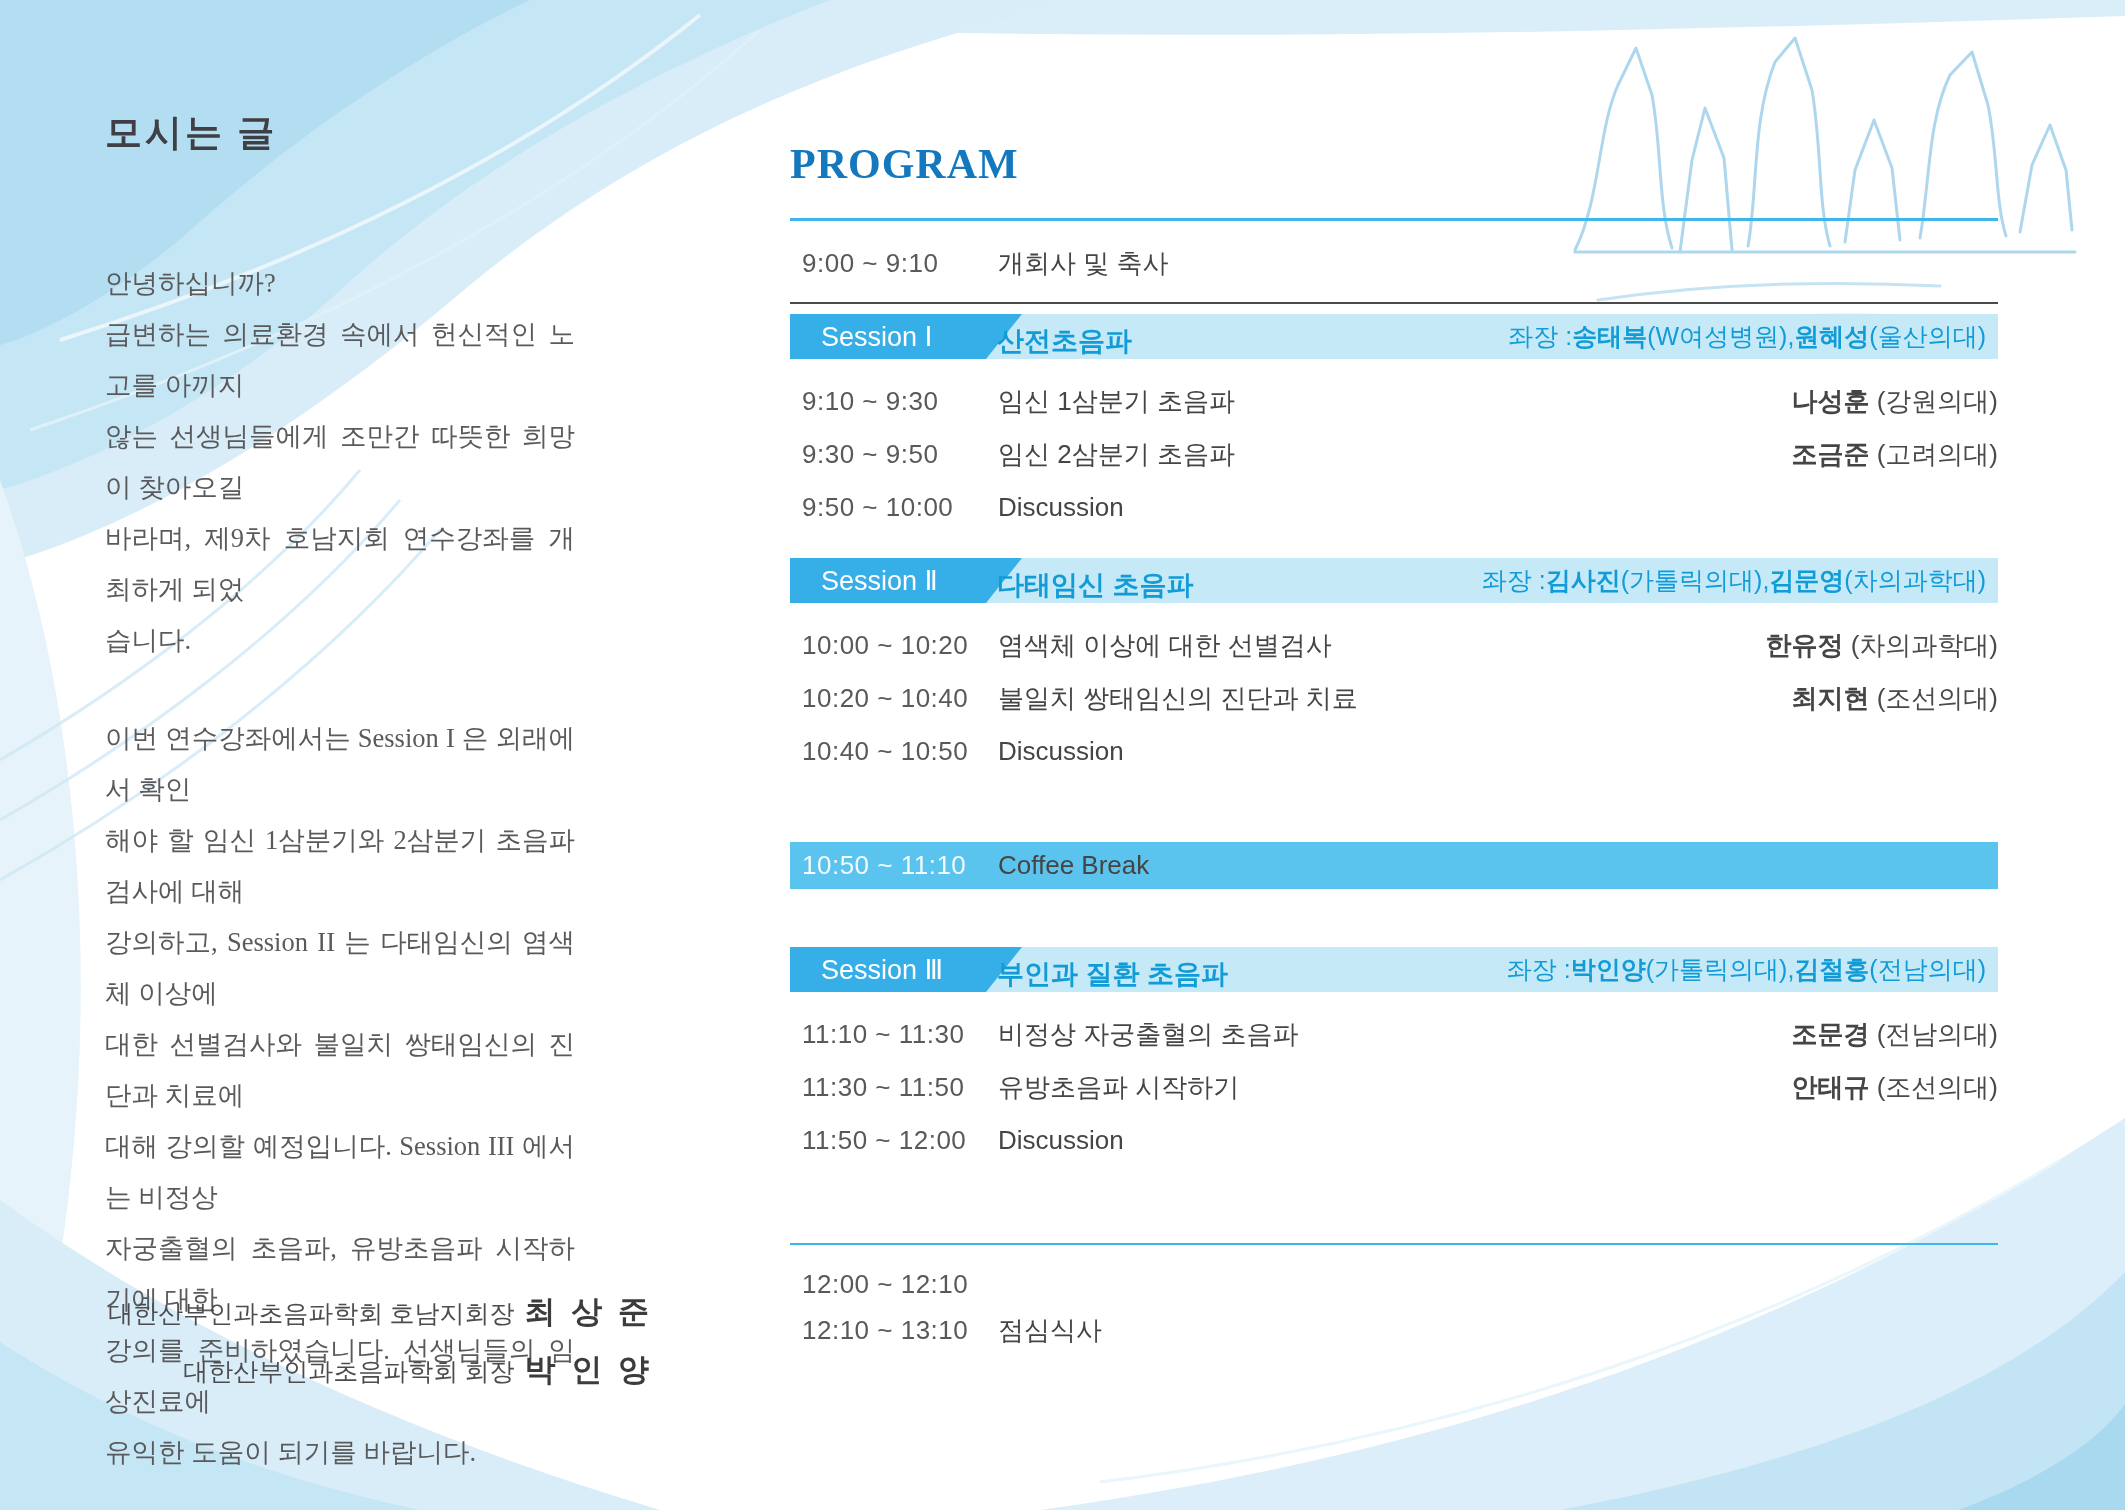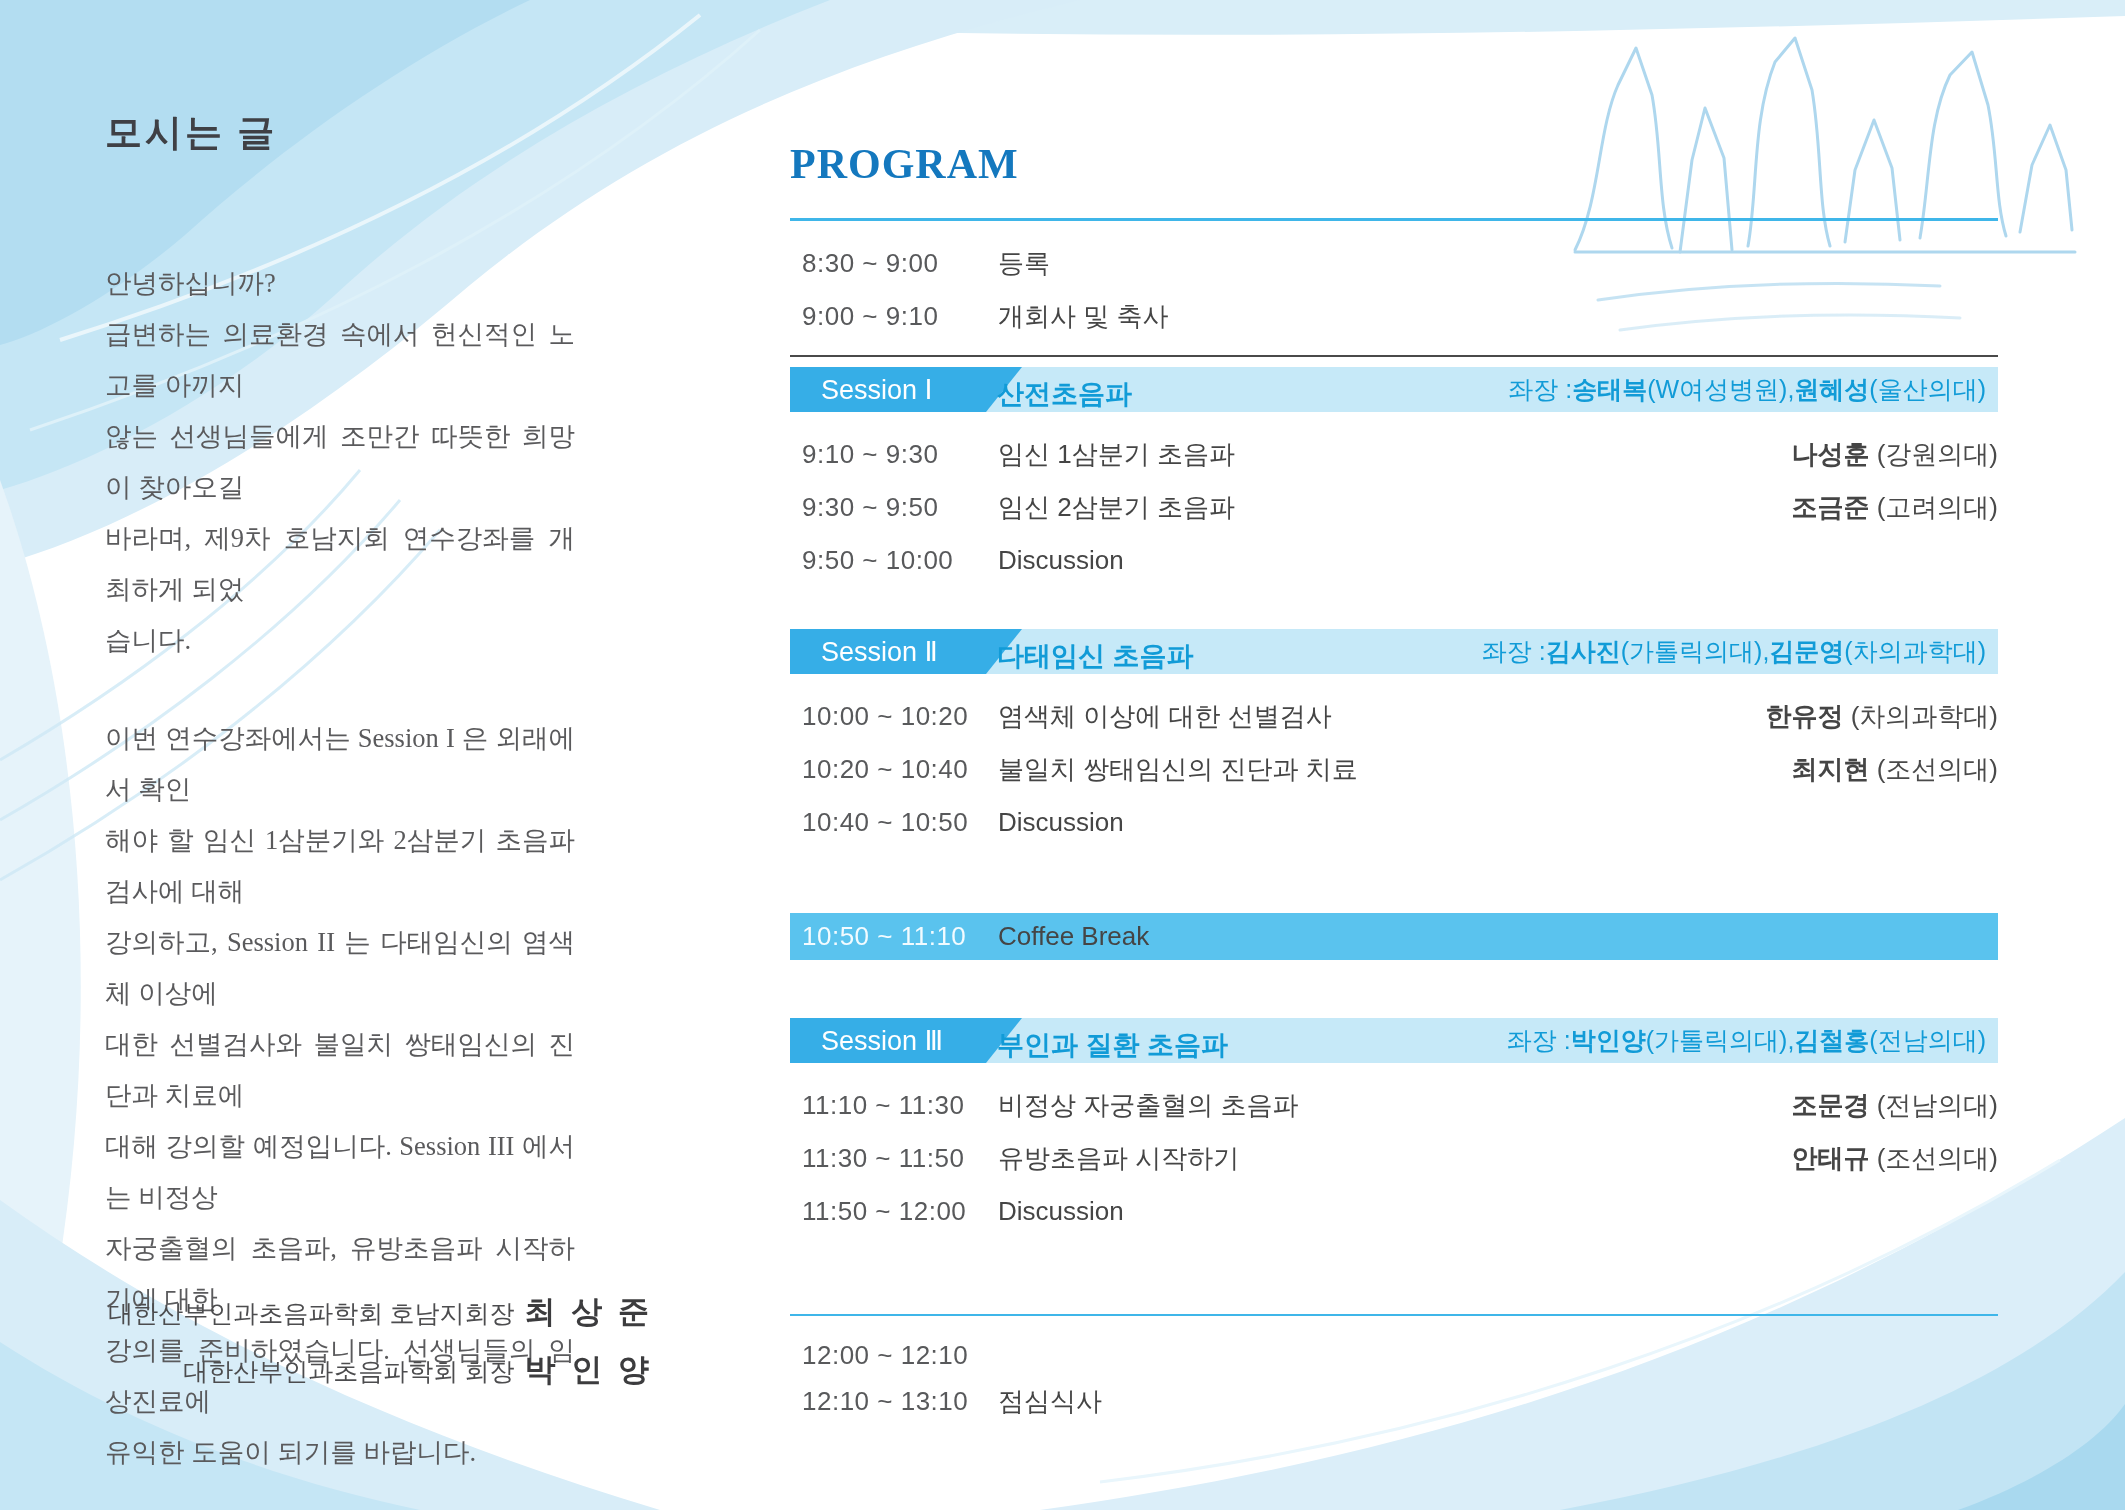--- a/index.html
+++ b/index.html
@@ -23,21 +23,21 @@
                  color:#1478be;letter-spacing:1px;margin:0;}
   .divider-blue{border:none;border-top:3px solid #3fb6e9;margin:30px 0 0 0;}
   .divider-dark{border:none;border-top:2px solid #4a4a4a;margin:8px 0 0 0;}
   .rows{padding:16px 0 4px 0;}
   .row{display:flex;align-items:center;height:53px;font-size:26px;}
   .row-time{width:196px;padding-left:12px;color:#58595b;letter-spacing:.5px;flex:none;}
   .row-title{color:#454545;flex:1 1 auto;}
   .row-speaker{flex:none;text-align:right;color:#4a4a4a;white-space:nowrap;}
   .row-speaker b{font-weight:bold;color:#454545;}
 
-  .band{position:relative;height:45px;background:#c6e9f8;margin-top:38px;}
+  .band{position:relative;height:45px;background:#c6e9f8;margin-top:20px;}
   .band-tab{position:absolute;left:0;top:0;height:45px;width:232px;background:#36aee7;
             display:flex;align-items:center;padding-left:31px;box-sizing:border-box;
             color:#ffffff;font-size:27px;
             clip-path:polygon(0 0,232px 0,196px 45px,0 45px);}
   .band-topic{position:absolute;left:207px;top:0;height:53px;display:flex;align-items:center;
               font-size:27px;font-weight:bold;color:#119bd7;}
   .band-chairs{position:absolute;right:12px;top:0;height:45px;display:flex;align-items:center;
                font-size:25px;color:#119bd7;white-space:nowrap;}
   .band-chairs b{font-weight:bold;}
 
@@ -112,24 +112,20 @@
     <div class="sig-line"><span>대한산부인과초음파학회 호남지회장</span><span class="sig-name">최 상 준</span></div>
     <div class="sig-line"><span>대한산부인과초음파학회 회장</span><span class="sig-name">박 인 양</span></div>
   </div>
 
   <div class="program">
     <h2 class="program-title">PROGRAM</h2>
     <hr class="divider-blue">
 
     <div class="rows">
       <div class="row">
-        <span class="row-time">8:30 ~ 9:00</span>
-        <span class="row-title">등록</span>
-      </div>
-      <div class="row">
         <span class="row-time">9:00 ~ 9:10</span>
         <span class="row-title">개회사 및 축사</span>
       </div>
     </div>
     <hr class="divider-dark">
 
     <div class="band" style="margin-top:10px;">
       <div class="band-tab">Session Ⅰ</div>
       <div class="band-topic">산전초음파</div>
       <div class="band-chairs">

